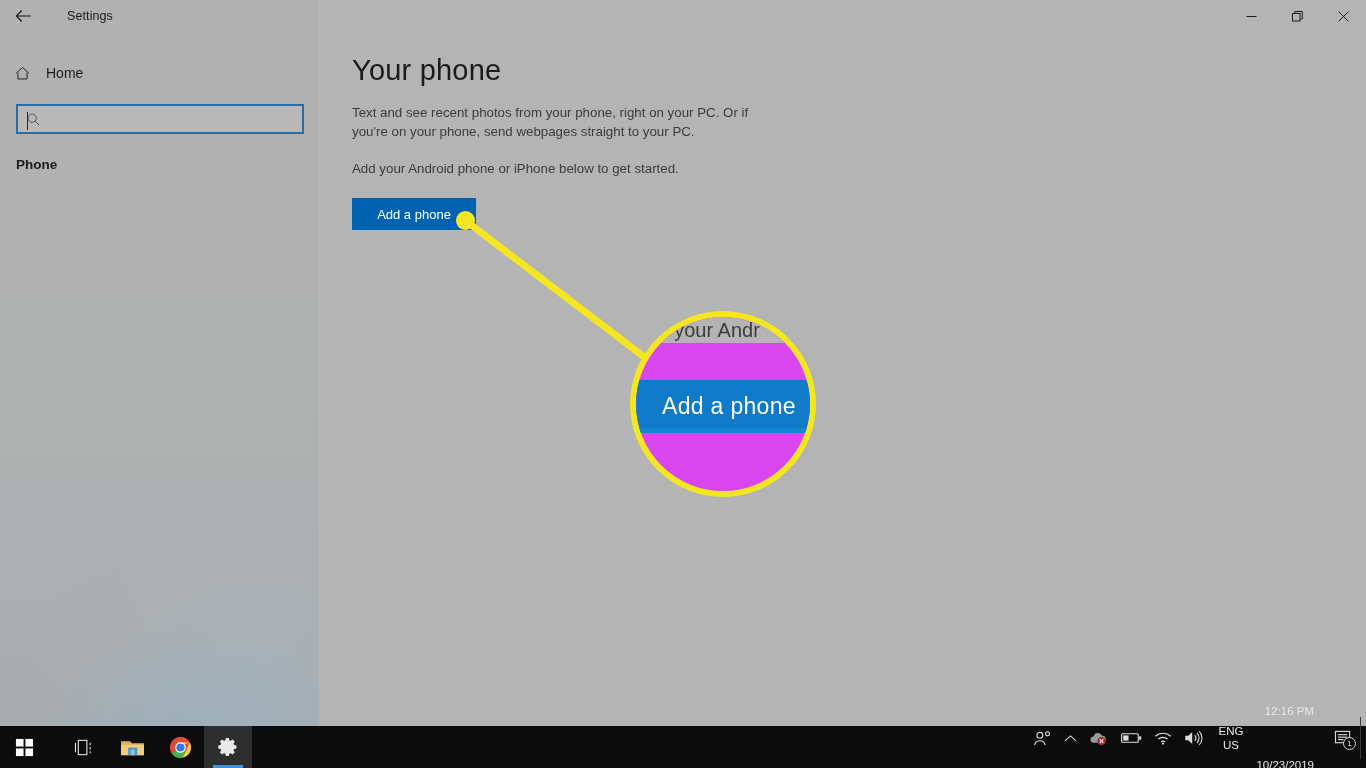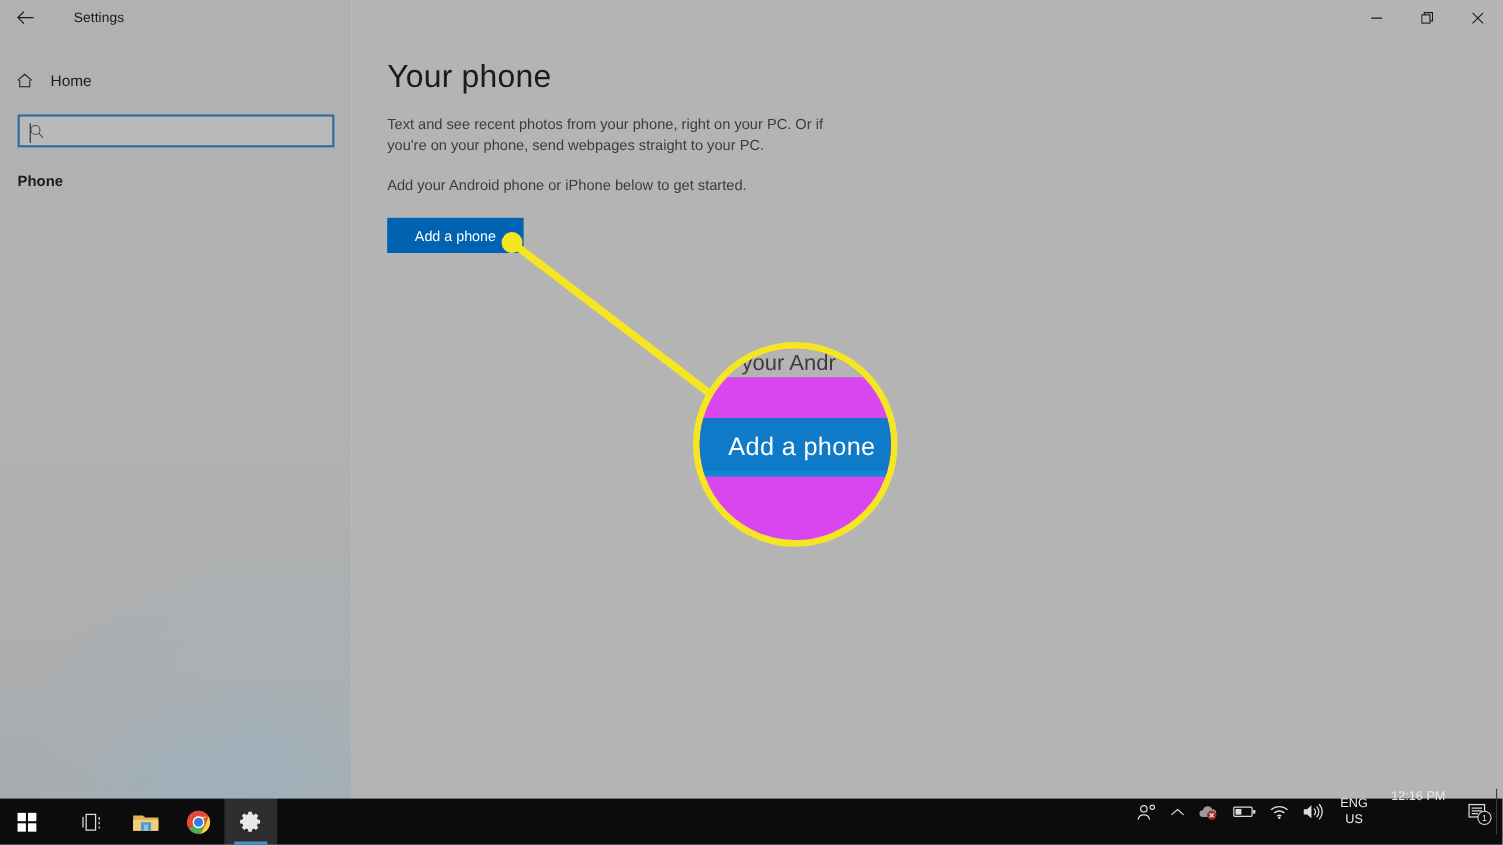--- a/index.html
+++ b/index.html
@@ -195,21 +195,21 @@
   .tray-item {
     height:42px; display:flex; align-items:center; justify-content:center;
     padding:0 6px; cursor:pointer;
   }
   .tray-lang {
     height:42px; display:flex; flex-direction:column; align-items:center; justify-content:center;
     padding:0 9px; cursor:pointer;
   }
   .tray-lang span { font-size:11.5px; color:#e9e9e9; line-height:14px; }
   .tray-clock {
-    height:42px; display:flex; flex-direction:column; align-items:flex-end; justify-content:flex-start;
+    height:42px; display:flex; flex-direction:column; align-items:flex-end; justify-content:center;
     padding:0 12px 0 4px; cursor:pointer;gap:40px;
   }
   .tray-clock span { font-size:11.5px; color:#e9e9e9; line-height:14px; }
   .tray-notify {
     height:42px; width:34px; display:flex; align-items:center; justify-content:center;
     position:relative; cursor:pointer;
   }
   .notify-badge {
     position:absolute; right:4px; bottom:9px;
     width:13px; height:13px; border-radius:50%;

